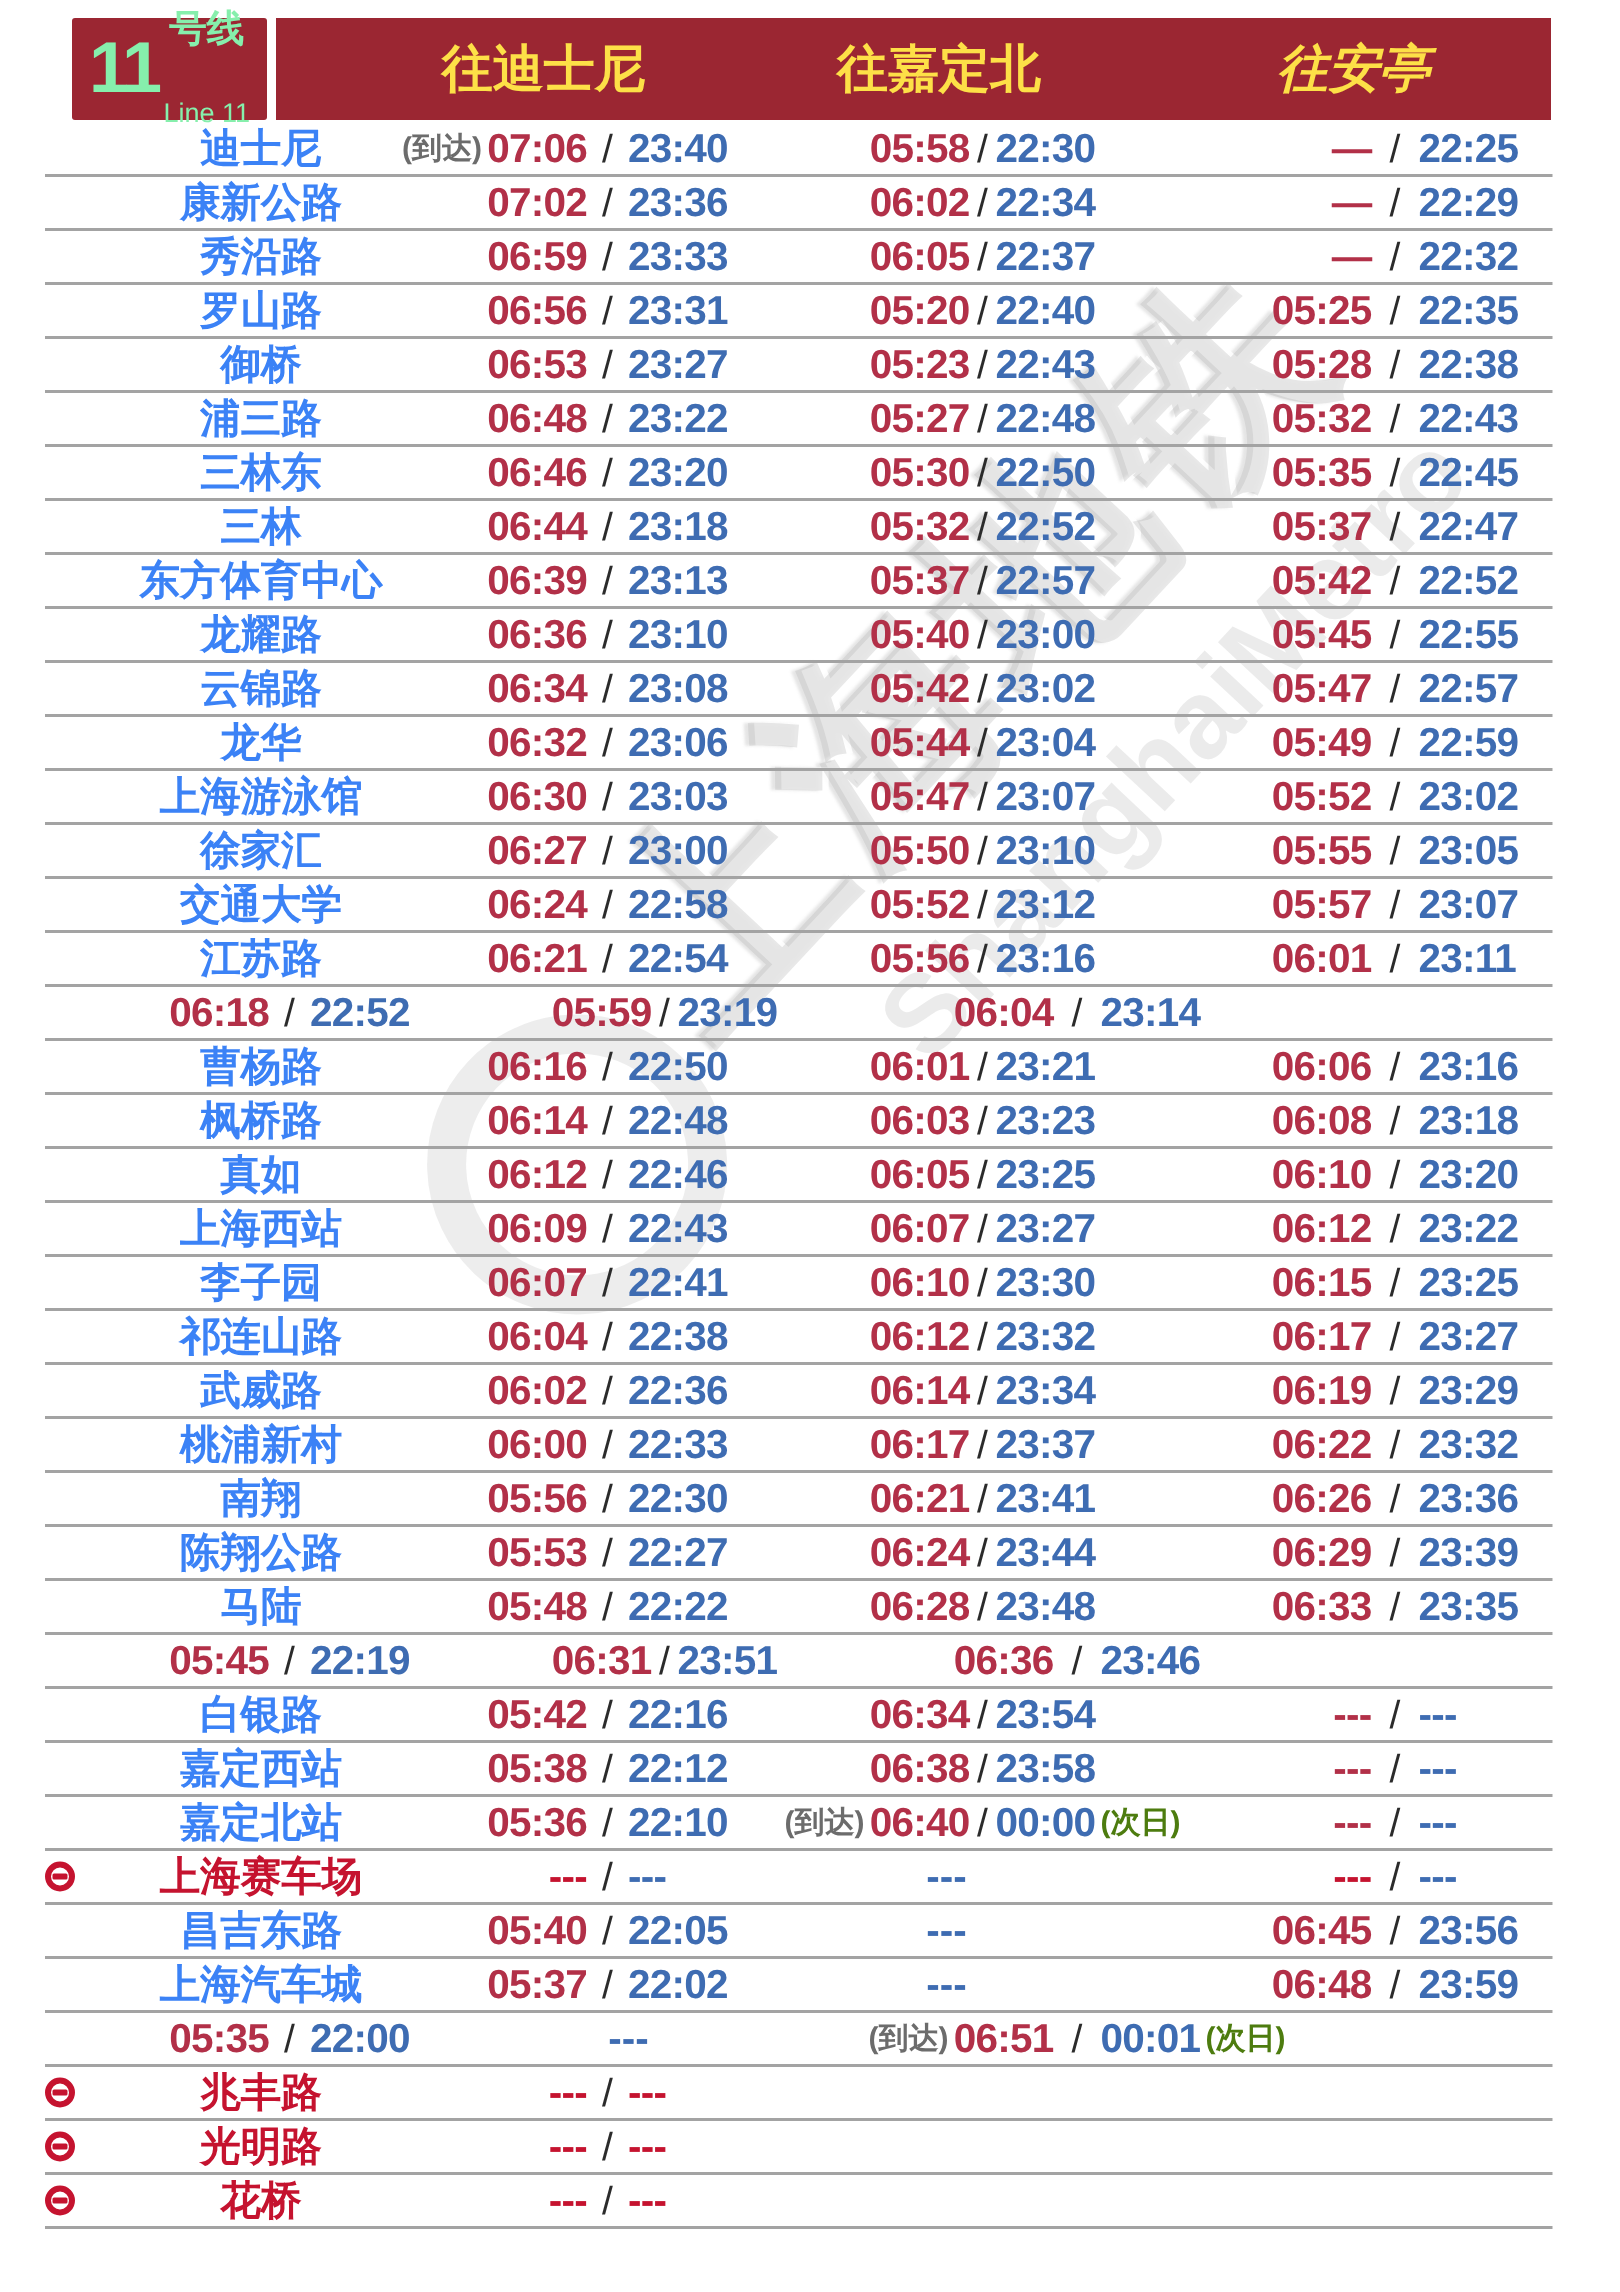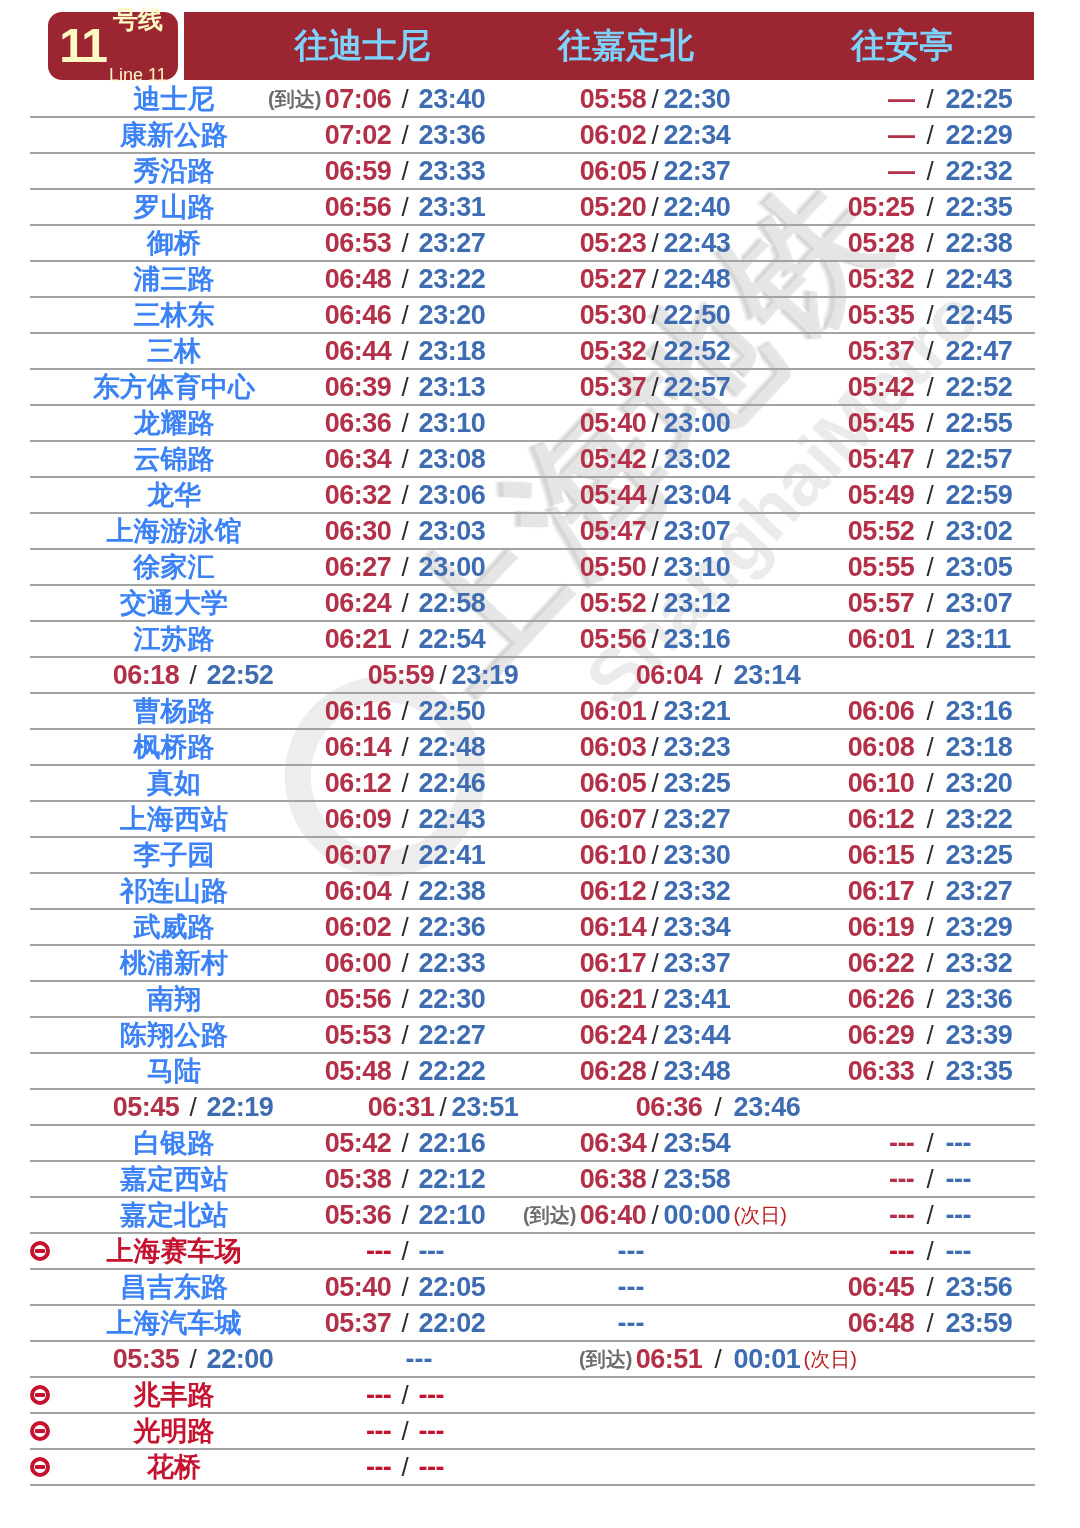--- a/index.html
+++ b/index.html
@@ -18,30 +18,30 @@
   .wm-txt-cn { font-size:150px; font-weight:bold; letter-spacing:6px; white-space:nowrap;
                color:rgba(178,178,178,0.30);
                text-shadow:3px 3px 0 rgba(255,255,255,0.85), -2px -2px 2px rgba(150,150,150,0.25); }
   .wm-txt-en { font-size:74px; font-weight:bold; white-space:nowrap; margin-left:90px;
                color:rgba(178,178,178,0.26);
                text-shadow:3px 3px 0 rgba(255,255,255,0.85); }
 
   
   .header { position:absolute; left:0; top:12px; width:1080px; height:68px; z-index:2; }
   .line-badge { position:absolute; left:48px; top:0; width:130px; height:68px;
-                border-radius:14px; display:flex; align-items:center; justify-content:center;
-                color:#fef9c3; }
+                border-radius:2px; display:flex; align-items:center; justify-content:center;
+                color:#86efac; }
   .badge-number { font-size:48px; font-weight:bold; line-height:1; letter-spacing:-2px; }
   .badge-col { display:flex; flex-direction:column; align-items:center; margin-left:3px;gap:10px; }
   .badge-suffix { font-size:25px; font-weight:bold; line-height:1.05; }
   .badge-en { font-size:18px; font-weight:normal; line-height:1.1;margin-top:24px; }
-  .header-bar { position:absolute; left:184px; top:0; width:850px; height:68px; color:#7dd3fc; }
+  .header-bar { position:absolute; left:184px; top:0; width:850px; height:68px; color:#fde047; }
   .dir-col { position:absolute; top:50%; transform:translate(-50%,-50%);
              font-size:34px; font-weight:bold; white-space:nowrap; }
-  .dir-0 { left:21%; } .dir-1 { left:52%; } .dir-2 { left:84.5%; }
+  .dir-0 { left:21%; } .dir-1 { left:52%; } .dir-2 { left:84.5%;font-style:italic; }
 
   
   .table { position:absolute; left:30px; top:82px; width:1005px; z-index:1; }
   .row { display:flex; align-items:center; height:36px; border-bottom:2px solid #a3a3a3; }
   .icon-slot { width:38px; flex:0 0 auto; display:flex; align-items:center; justify-content:flex-start; }
   .no-icon { width:20px; height:20px; border:4px solid; border-radius:50%; position:relative; display:inline-block; }
   .no-icon::after { content:""; position:absolute; left:1px; right:1px; top:50%; height:4px;
                     margin-top:-2px; border-radius:1px; background:currentColor; }
   .station-name { width:212px; flex:0 0 auto; text-align:center; font-size:27px; font-weight:bold;
                   color:#3b82f6; letter-spacing:0px; white-space:nowrap; }
@@ -55,21 +55,21 @@
   .red  { color:var(--first-red); }
   .blue { color:var(--last-blue); }
   .row.closed .first .red { color:var(--closed-red); }
   .lastred { color:var(--closed-red); }
   .slash { font-size:26px; color:#2b2b2b; margin:0 10px; font-weight:400; }
   .c2 .slash { margin:0 5px; }
   .c3 .slash { margin:0 12px; }
   .prefix { position:absolute; right:70px; top:50%; transform:translateY(-50%);
             font-size:20px; color:#6c6c6c; font-weight:bold; white-space:nowrap; }
   .suffix { position:absolute; left:70px; top:50%; transform:translateY(-50%);
-            font-size:20px; color:#b91c1c; font-weight:normal; white-space:nowrap; }
+            font-size:20px; color:#4d7c0f; font-weight:bold; white-space:nowrap; }
   .single { font-size:27px; font-weight:bold; position:relative; left:-24px; }
 </style>
 </head>
 <body>
 
 <div class="page">
 
   <div class="watermark">
     <div class="wm-inner">
       <span class="wm-ring"></span>

